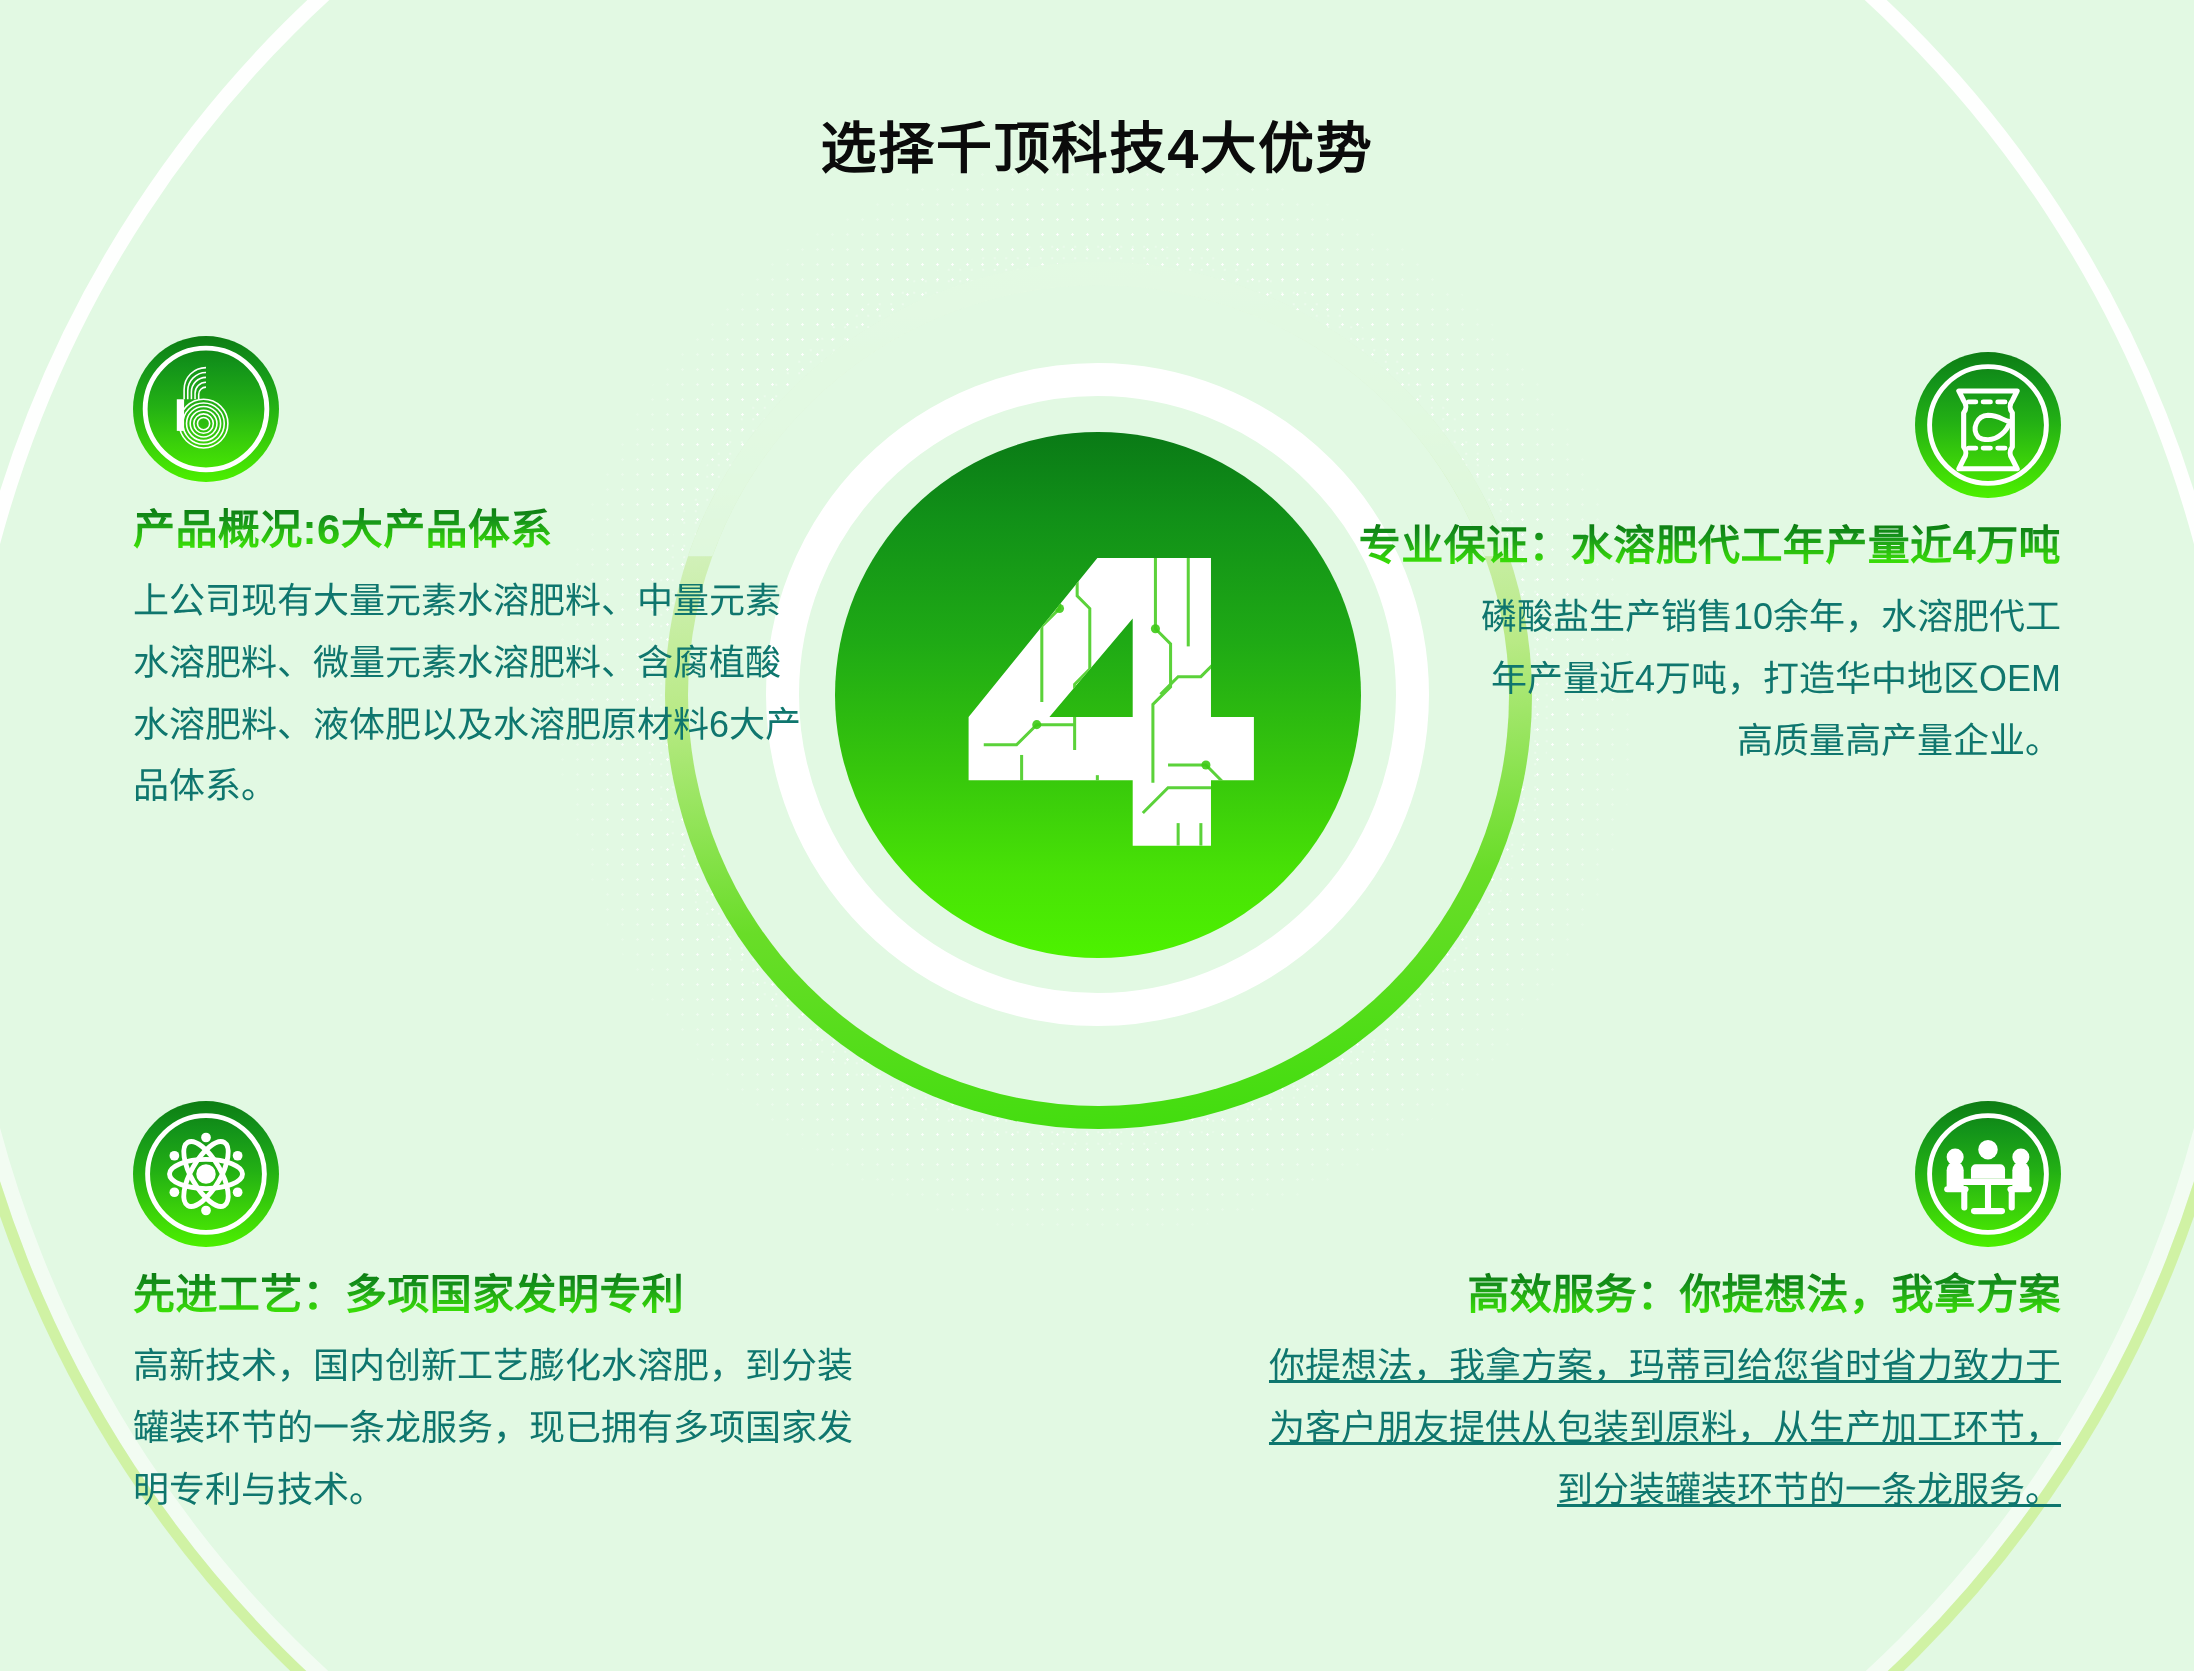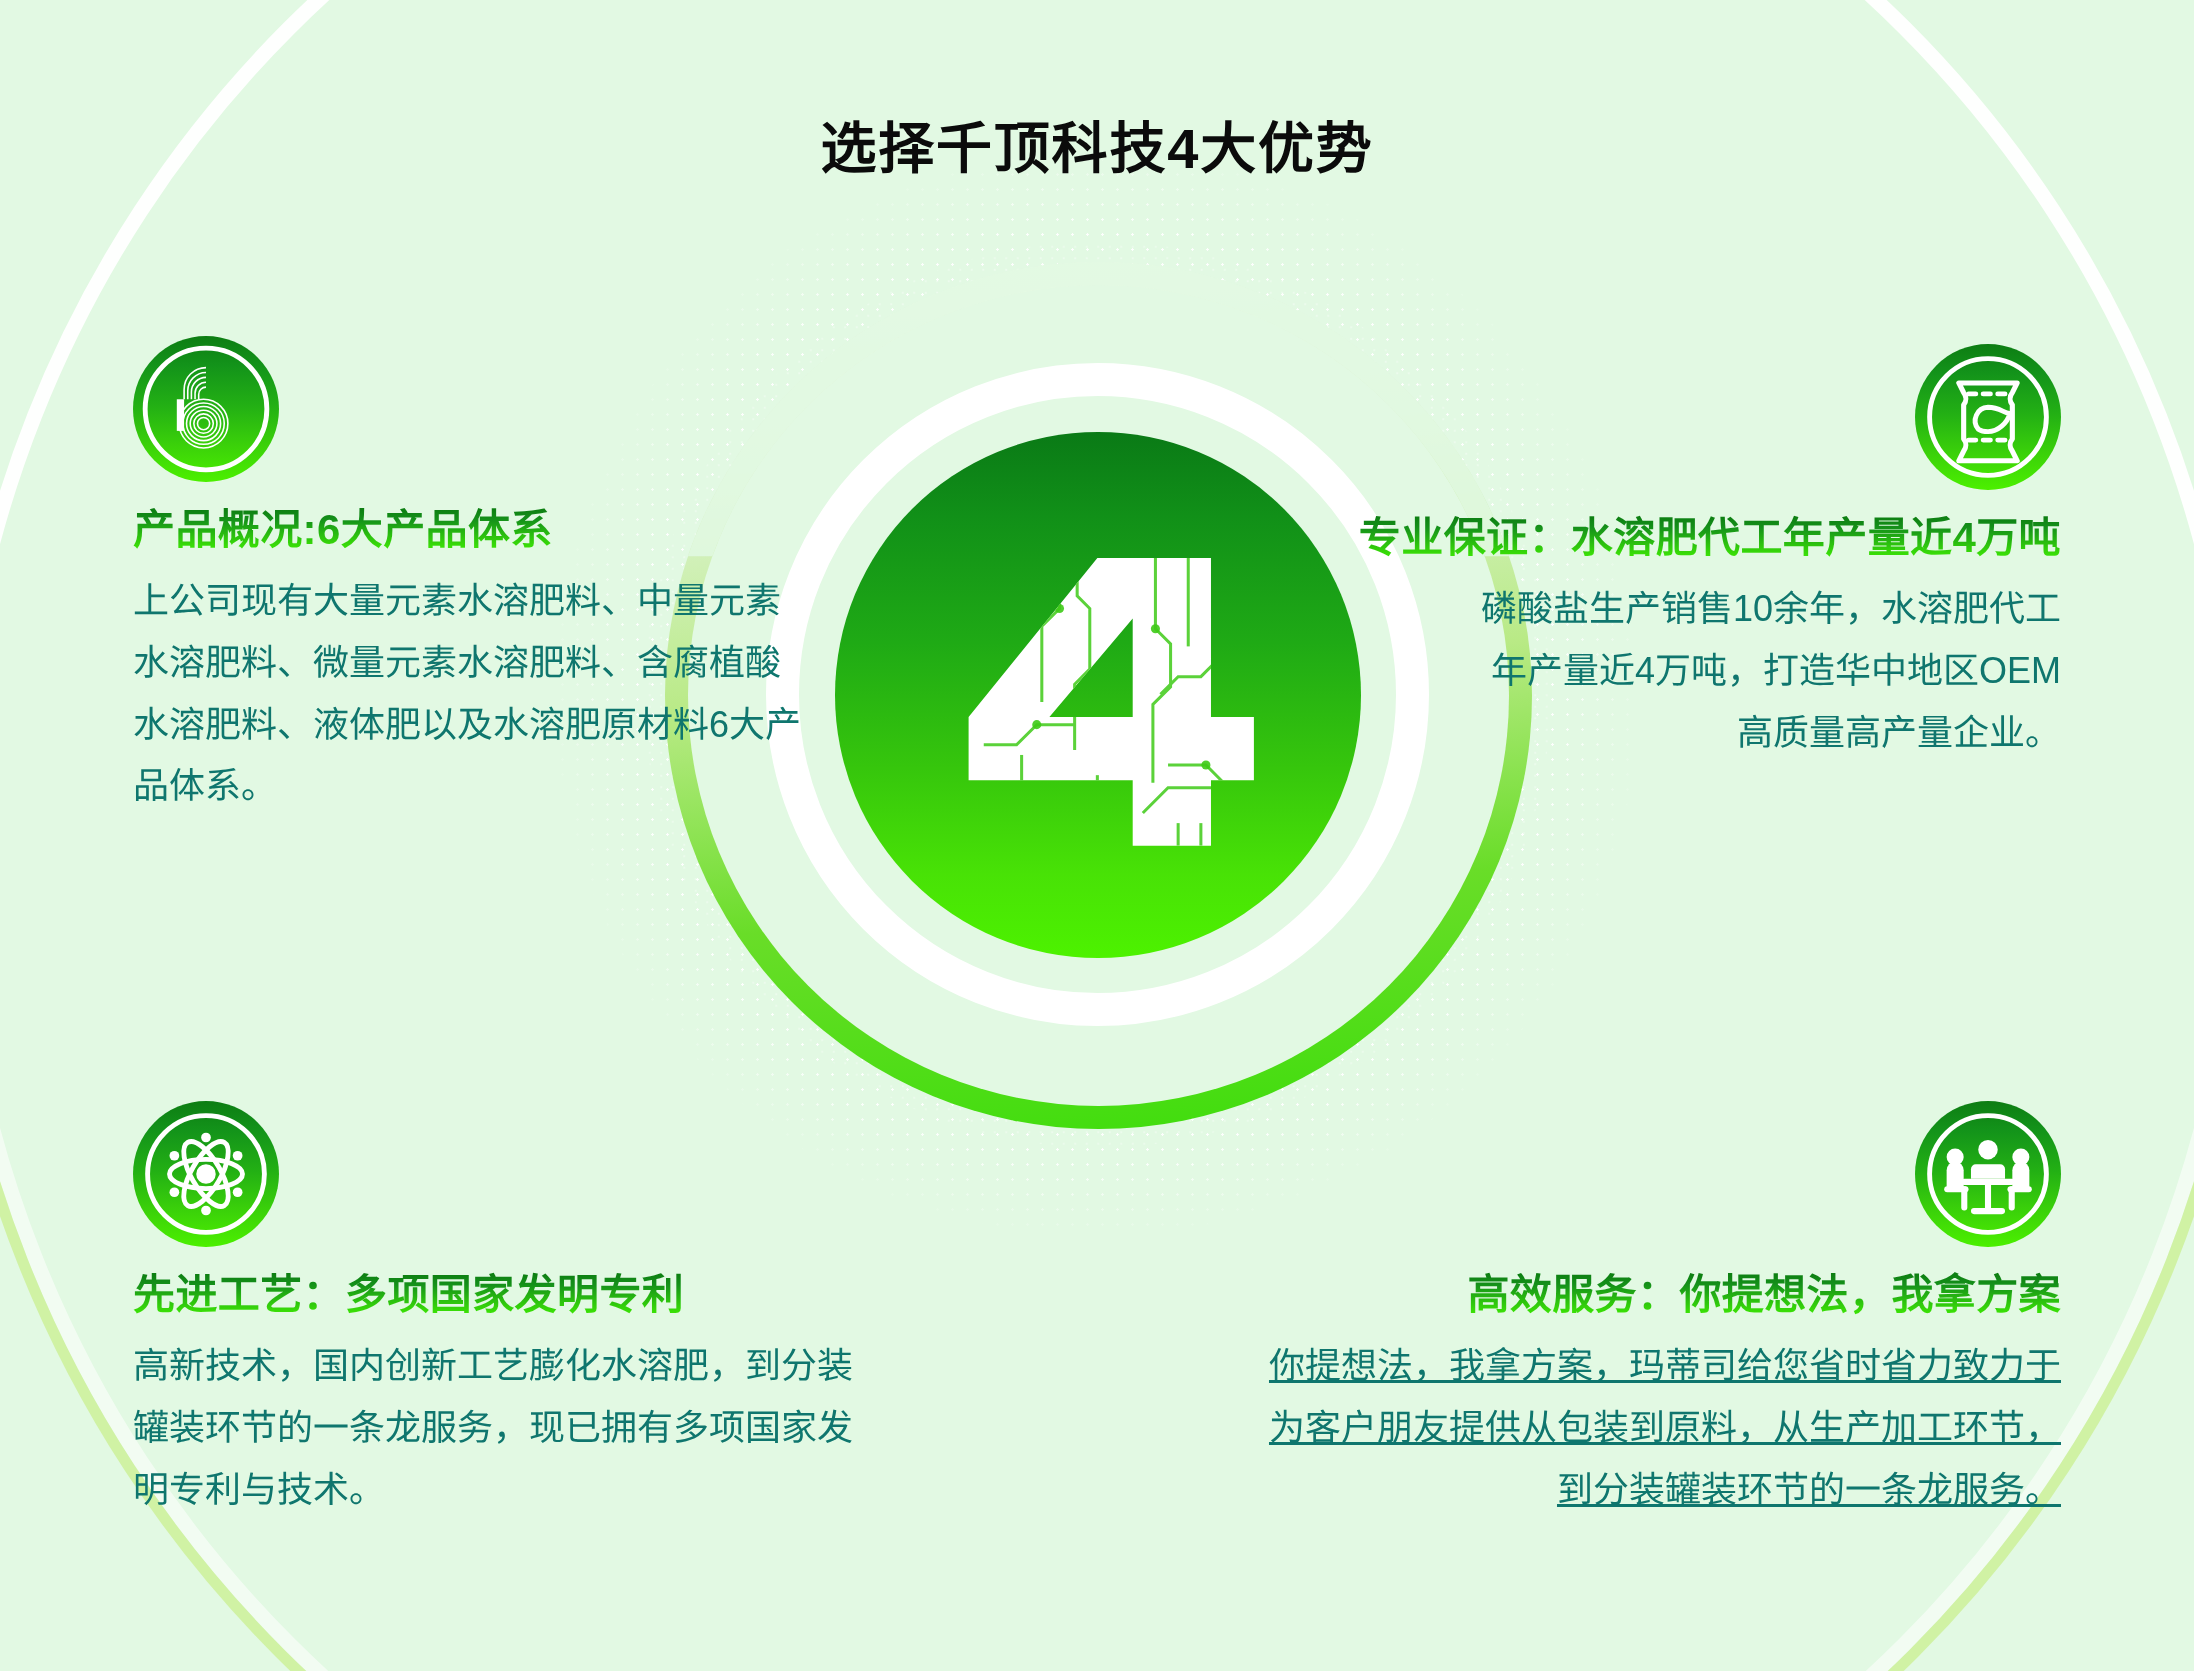--- a/index.html
+++ b/index.html
@@ -135,21 +135,21 @@
 
   
   .feature{
     position:absolute;
     width:677px;
   }
   .feature.left  { text-align:left;  }
   .feature.right { text-align:right; }
 
   .f-tl { left:133px;  top:336px;  }
-  .f-tr { right:133px; top:344px;  width:743px; }
+  .f-tr { right:133px; top:352px;  width:743px; }
   .f-bl { left:133px;  top:1101px; width:752px; }
   .f-br { right:133px; top:1101px; width:796px; }
 
   .badge{
     width:146px; height:146px;
     border-radius:50%;
     background:linear-gradient(180deg,#0d7d13 0%,#13931a 20%,#23b014 48%,#3ad00a 74%,#4cf000 100%);
     display:inline-flex; align-items:center; justify-content:center;
     box-shadow:0 0 0 0 rgba(0,0,0,0);
   }

